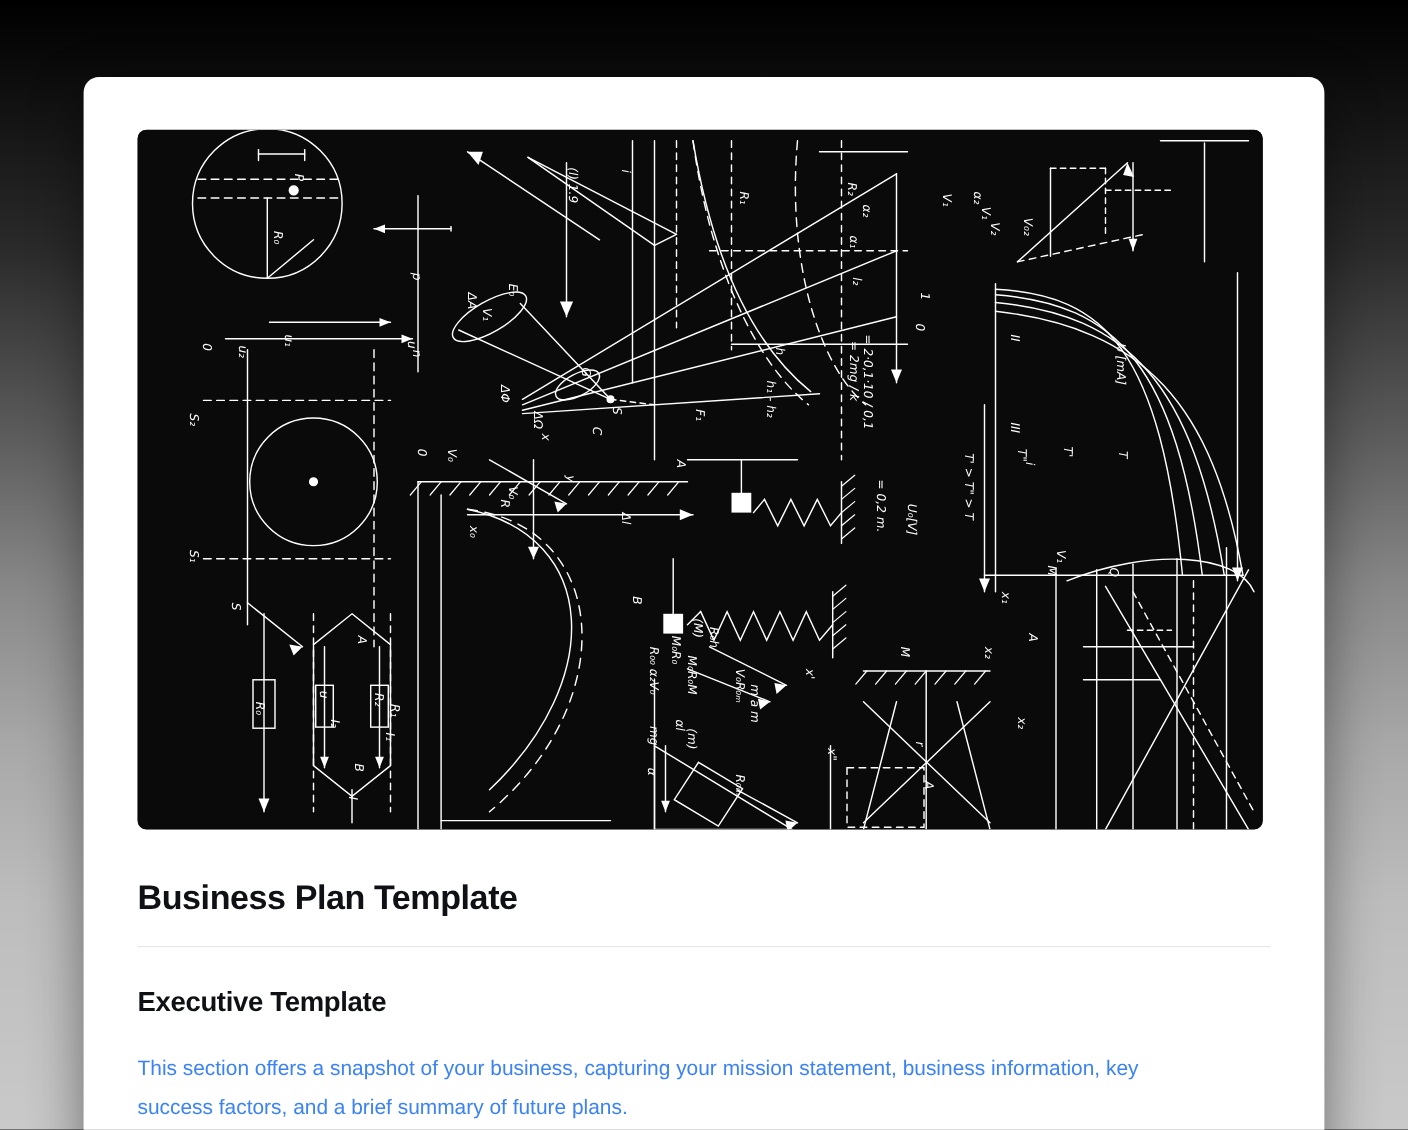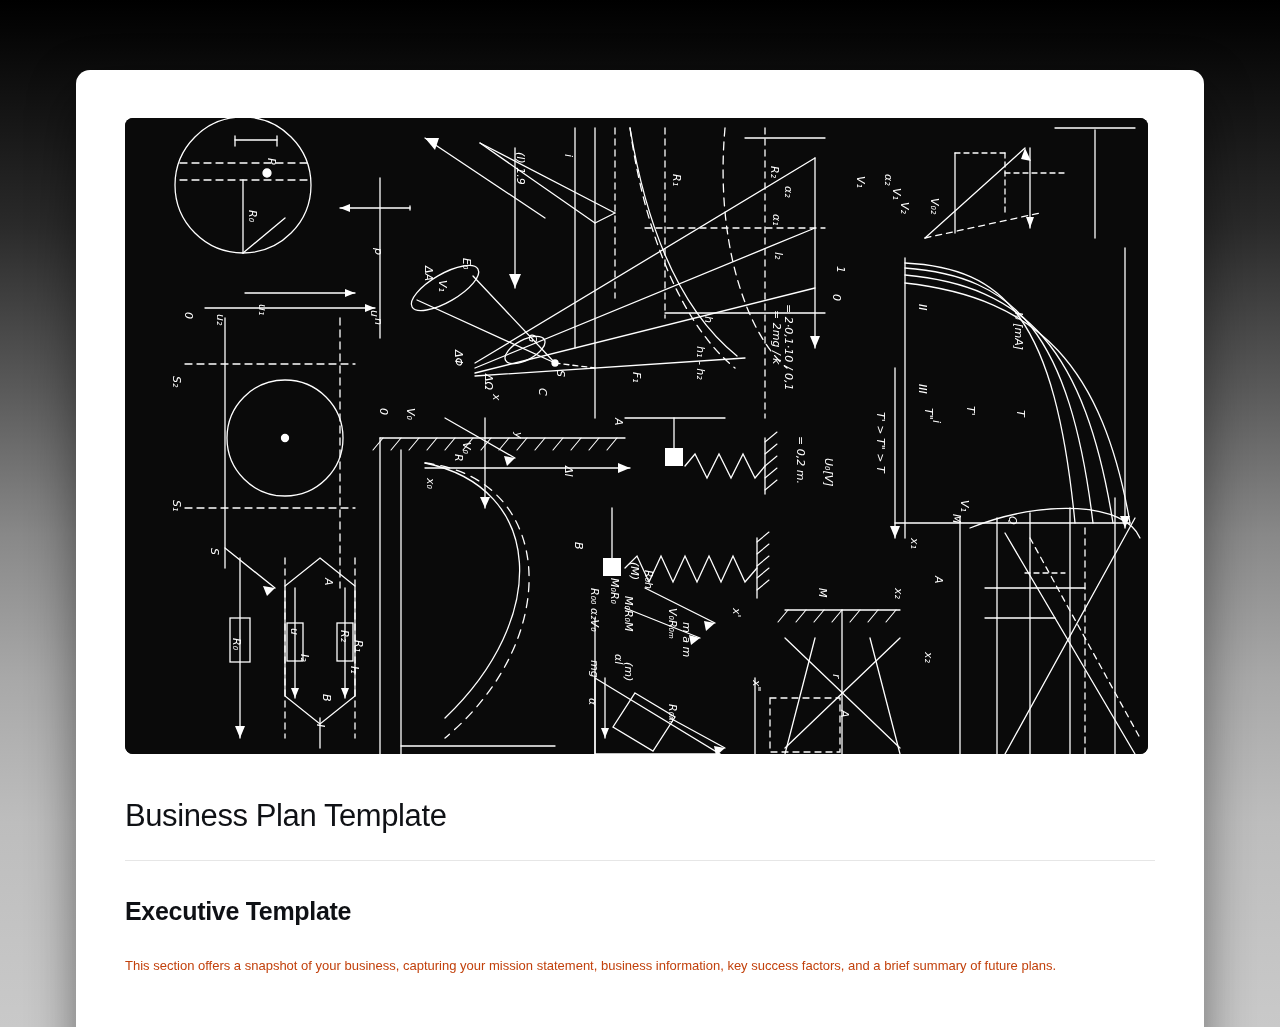--- a/index.html
+++ b/index.html
@@ -60,44 +60,44 @@
     height: 100%;
     display: block;
   }
 
   .doc-body {
     padding: 44px 49px 0 49px;
   }
 
   .doc-title {
     font-size: 31px;
-    font-weight: normal;
+    font-weight: bold;
     color: #0f1115;
     letter-spacing: -0.4px;
     margin: 0 0 26px 0;
   }
 
   .divider {
     height: 1px;
     background: #e6e6e6;
     margin: 0 0 36px 0;
   }
 
   .section-heading {
     font-size: 25px;
     font-weight: bold;
     color: #0f1115;
     letter-spacing: -0.3px;
     margin: 0 0 28px 0;
   }
 
   .section-paragraph {
-    font-size: 13px;
+    font-size: 19px;
     line-height: 1.9;
-    color: #c2410c;
+    color: #3b82f6;
     margin: 0;
     max-width: 960px;
   }
 </style>
 </head>
 <body>
 
 <div class="backdrop"></div>
 
 <div class="doc-card">

